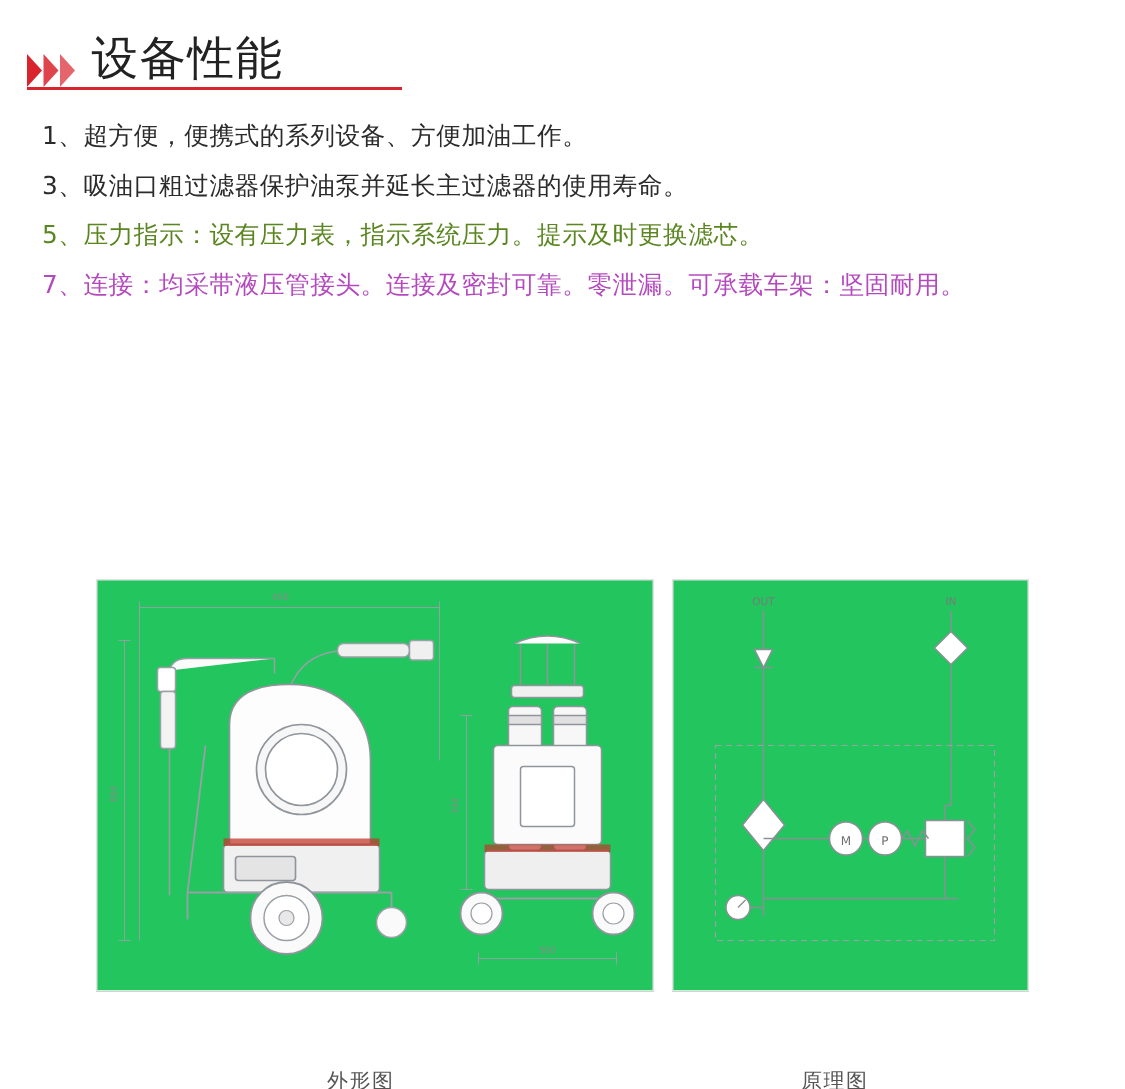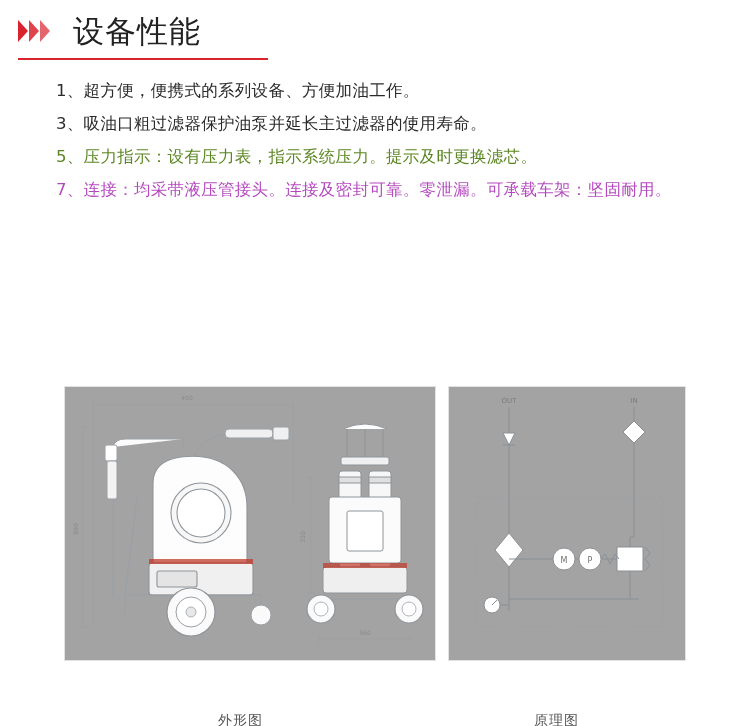--- a/index.html
+++ b/index.html
@@ -18,24 +18,23 @@
     position: relative;
     width: 750px;
     height: 726px;
   }
 
   
   .header {
     position: relative;
     padding: 14px 0 0 18px;
     display: flex;
-    align-items: flex-start;
+    align-items: flex-end;
     height: 58px;
     box-sizing: border-box;
-    gap: 12px;
   }
   .chev-group {
     display: flex;
     align-items: center;
     margin-right: 10px;
     margin-top: 6px;
   }
   .chev {
     width: 0;
     height: 0;
@@ -59,21 +58,21 @@
     position: absolute;
     left: 18px;
     top: 58px;
     width: 250px;
     height: 2px;
     background: #d9232d;
   }
 
   
   .content {
-    padding: 16px 22px 0 56px;
+    padding: 16px 22px 0 28px;
   }
   .para {
     font-size: 16.5px;
     line-height: 33px;
     color: #2b2b2b;
     margin: 0;
     letter-spacing: 0.3px;
   }
   .para.p5 { color: #4d7c0f; opacity: 0.92; }
   .para.p6 { color: #6e6e6e; opacity: 0.85; }
@@ -83,21 +82,21 @@
   .figures {
     position: absolute;
     left: 64px;
     top: 386px;
     width: 625px;
     height: 275px;
     display: flex;
     gap: 12px;
   }
   .fig-box {
-    background: #a3a3a3;
+    background: #22c55e;
     border: 1px solid #e2e2e2;
     position: relative;
     box-sizing: border-box;
   }
   .fig-left { width: 372px; height: 275px; }
   .fig-right { width: 238px; height: 275px; }
 
   .captions {
     position: absolute;
     left: 64px;

